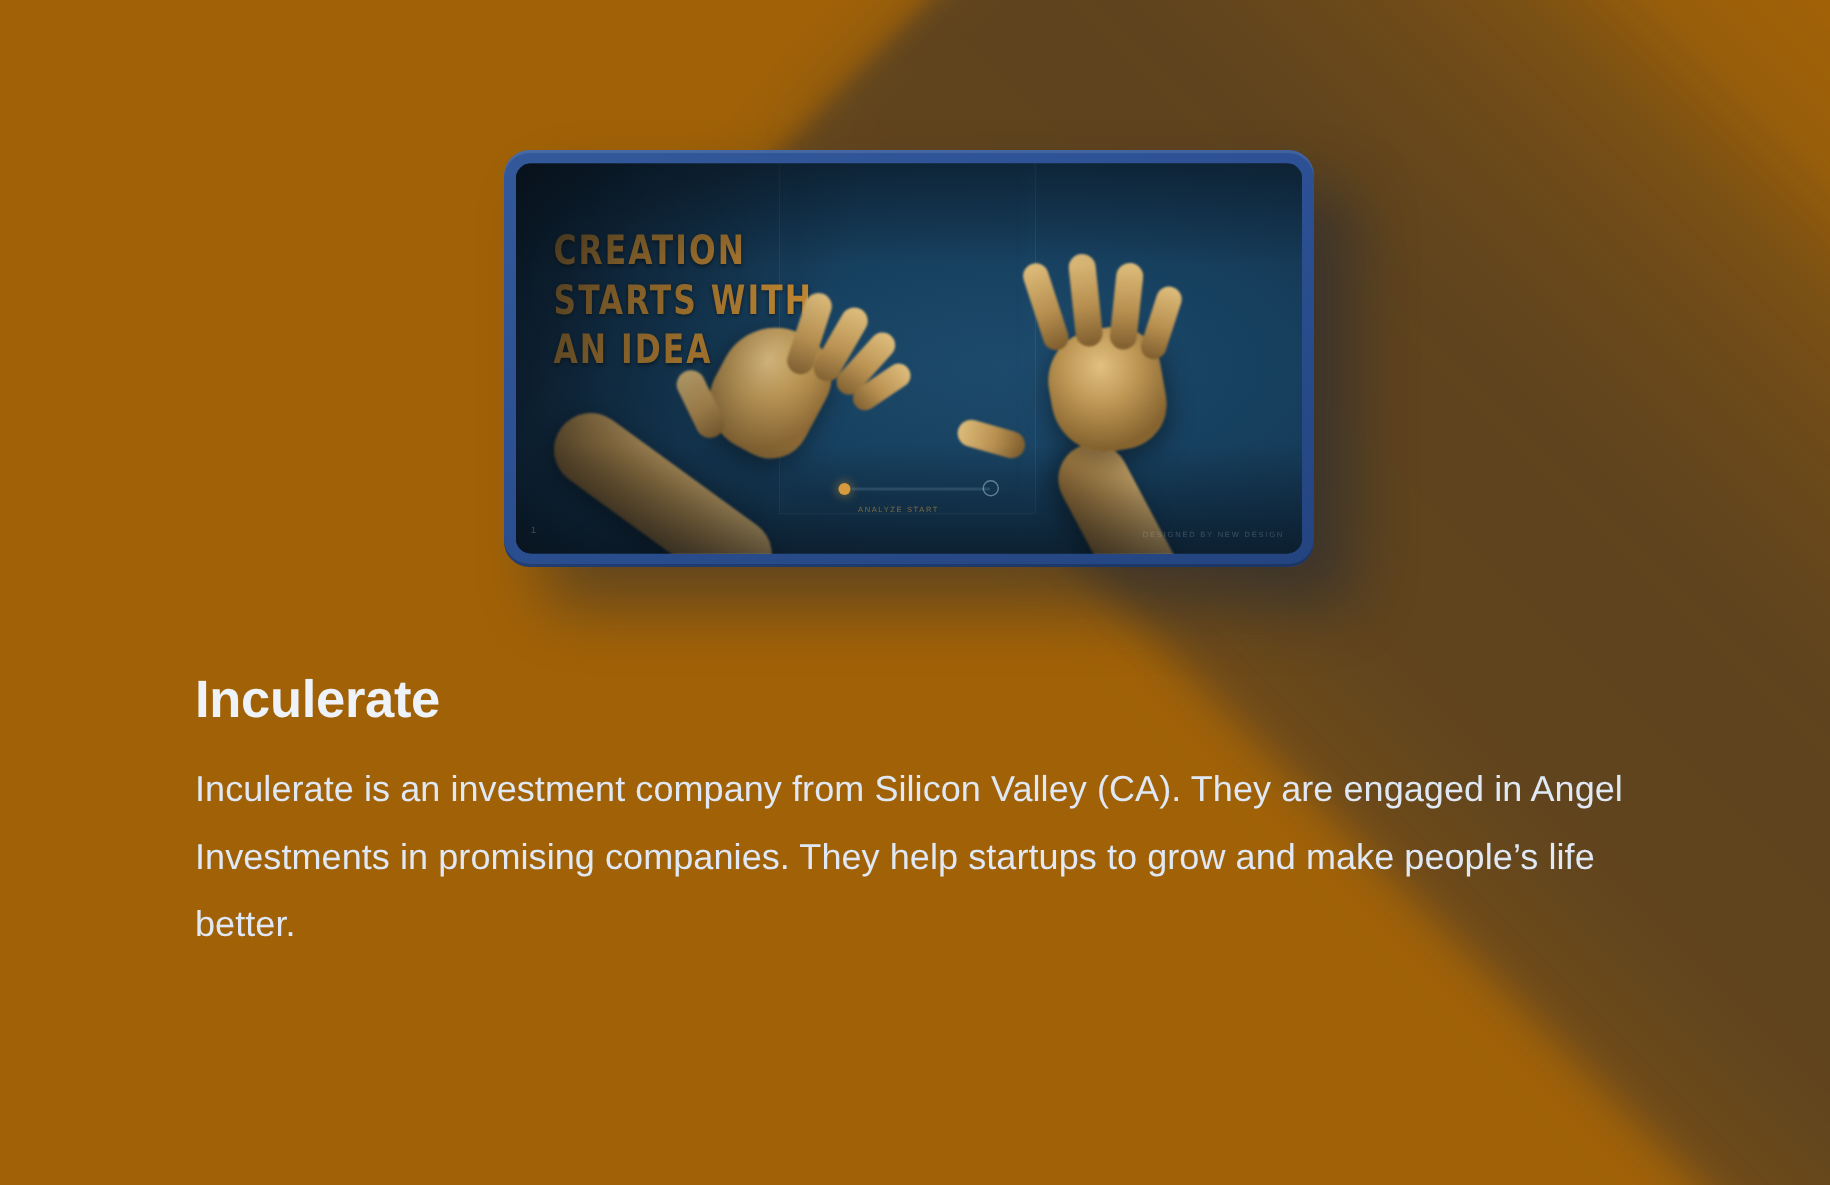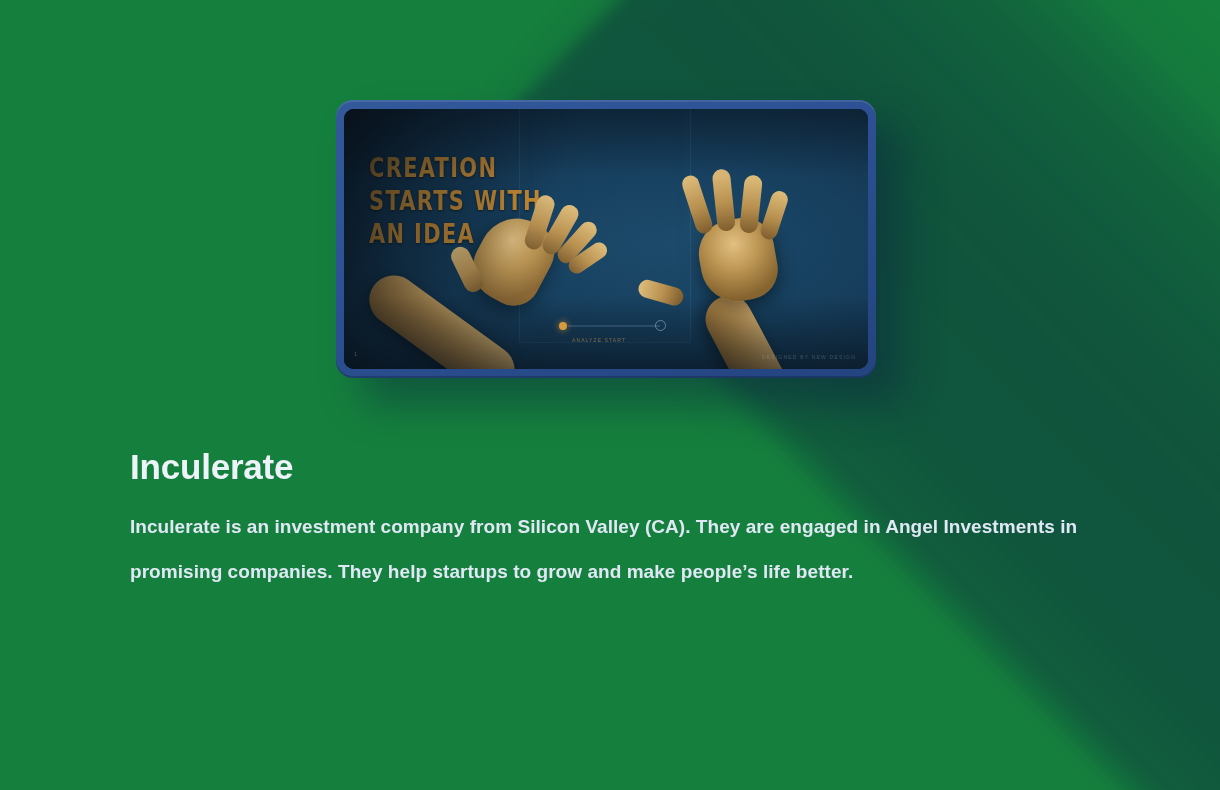--- a/index.html
+++ b/index.html
@@ -6,21 +6,21 @@
     margin: 0;
     padding: 0;
     background: #14305c;
   }
 
   .page {
     position: relative;
     width: 1220px;
     height: 790px;
     overflow: hidden;
-    background: #15803d;
+    background: #a16207;
     font-family: "Liberation Sans", sans-serif;
     -webkit-font-smoothing: antialiased;
   }
 
   
   .shadow-wrap {
     position: absolute;
     inset: 0;
     overflow: hidden;
     pointer-events: none;
@@ -272,22 +272,22 @@
     margin: 0;
     color: #eef3fa;
     font-size: 35px;
     font-weight: 700;
     letter-spacing: -0.2px;
     line-height: 46px;
   }
   .body-copy {
     margin: 14px 0 0 0;
     color: #dfe8f4;
-    font-size: 19px;
-    font-weight: 700;
+    font-size: 24px;
+    font-weight: 400;
     line-height: 45px;
     letter-spacing: 0.05px;
     max-width: 960px;
   }
 </style>
 </head>
 <body>
 
 <div class="page">
 

